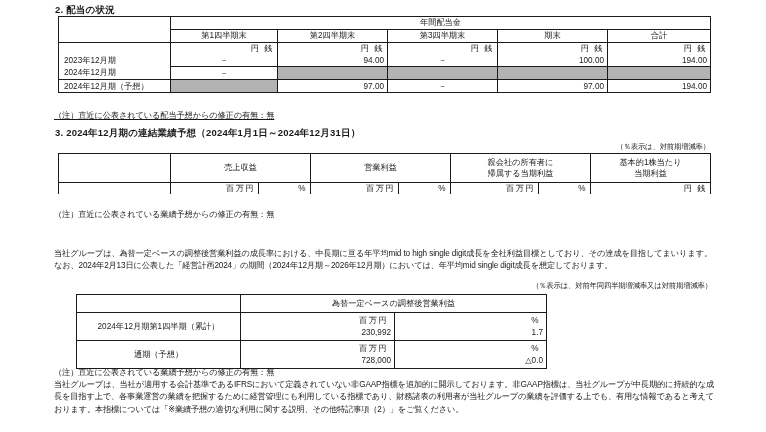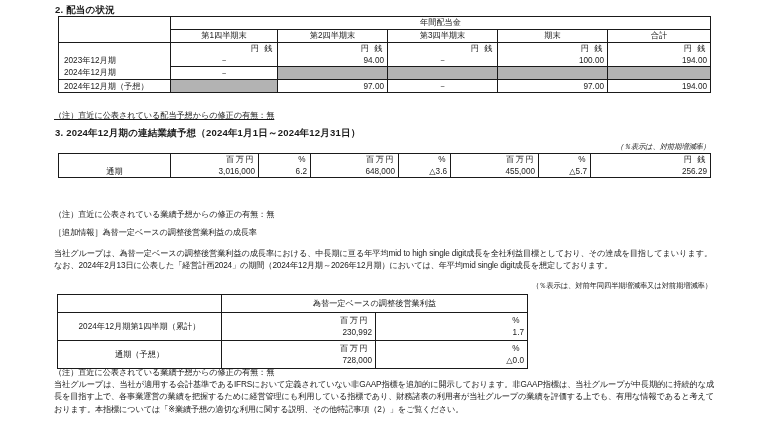--- a/index.html
+++ b/index.html
@@ -148,71 +148,73 @@
           <td class="rgt h14">194.00</td>
         </tr>
       </tbody>
     </table>
   </div>
 
   <div class="abs note" style="left:54px; top:110px;text-decoration:underline;">（注）直近に公表されている配当予想からの修正の有無：無</div>
 
   <div class="abs sec-title" style="left:55px; top:127px;">3. 2024年12月期の連結業績予想（2024年1月1日～2024年12月31日）</div>
 
-  <div class="abs rt-note" style="left:430px; top:142px; width:280px;font-style:italic;">（％表示は、対前期増減率）</div>
+  <div class="abs rt-note" style="left:430px; top:142px; width:280px;">（％表示は、対前期増減率）</div>
 
   <div class="abs" style="left:58px; top:153px;">
     <table class="fin">
       <colgroup>
         <col style="width:112px">
         <col style="width:88px">
         <col style="width:52px">
         <col style="width:88px">
         <col style="width:52px">
         <col style="width:88px">
         <col style="width:52px">
         <col style="width:120px">
       </colgroup>
       <tbody>
 
+        <tr>
+          <td style="height:28px;"></td>
+          <td colspan="2" class="ctr">売上収益</td>
+          <td colspan="2" class="ctr">営業利益</td>
+          <td colspan="2" class="ctr">
+            <div>親会社の所有者に</div>
+            <div>帰属する当期利益</div>
+          </td>
+          <td class="ctr">
+            <div>基本的1株当たり</div>
+            <div>当期利益</div>
+          </td>
+        </tr>
 
         <tr>
           <td class="nob-bot" style="height:11px;"></td>
           <td class="unit nob-bot">百万円</td>
           <td class="unit nob-bot">%</td>
           <td class="unit nob-bot">百万円</td>
           <td class="unit nob-bot">%</td>
           <td class="unit nob-bot">百万円</td>
           <td class="unit nob-bot">%</td>
           <td class="unit nob-bot">円 銭</td>
         </tr>
 
-        <tr>
-          <td class="ctr nob-top h14">通期</td>
-          <td class="rgt nob-top h14">3,016,000</td>
-          <td class="rgt nob-top h14">6.2</td>
-          <td class="rgt nob-top h14">648,000</td>
-          <td class="rgt nob-top h14">△3.6</td>
-          <td class="rgt nob-top h14">455,000</td>
-          <td class="rgt nob-top h14">△5.7</td>
-          <td class="rgt nob-top h14">256.29</td>
-        </tr>
       </tbody>
     </table>
   </div>
 
   <div class="abs note" style="left:54px; top:209px;">（注）直近に公表されている業績予想からの修正の有無：無</div>
 
-  <div class="abs note" style="left:54px; top:227px;">［追加情報］為替一定ベースの調整後営業利益の成長率</div>
 
   <div class="abs para" style="left:54px; top:248px; width:658px;">当社グループは、為替一定ベースの調整後営業利益の成長率における、中長期に亘る年平均mid to high single digit成長を全社利益目標としており、その達成を目指してまいります。なお、2024年2月13日に公表した「経営計画2024」の期間（2024年12月期～2026年12月期）においては、年平均mid single digit成長を想定しております。</div>
 
   <div class="abs rt-note" style="left:330px; top:281px; width:382px;">（％表示は、対前年同四半期増減率又は対前期増減率）</div>
 
-  <div class="abs" style="left:57px; top:294px;">
+  <div class="abs" style="left:76px; top:294px;">
     <table class="fin">
       <colgroup>
         <col style="width:164px">
         <col style="width:154px">
         <col style="width:152px">
       </colgroup>
       <tbody>
 
         <tr>
           <td style="height:17px;"></td>

